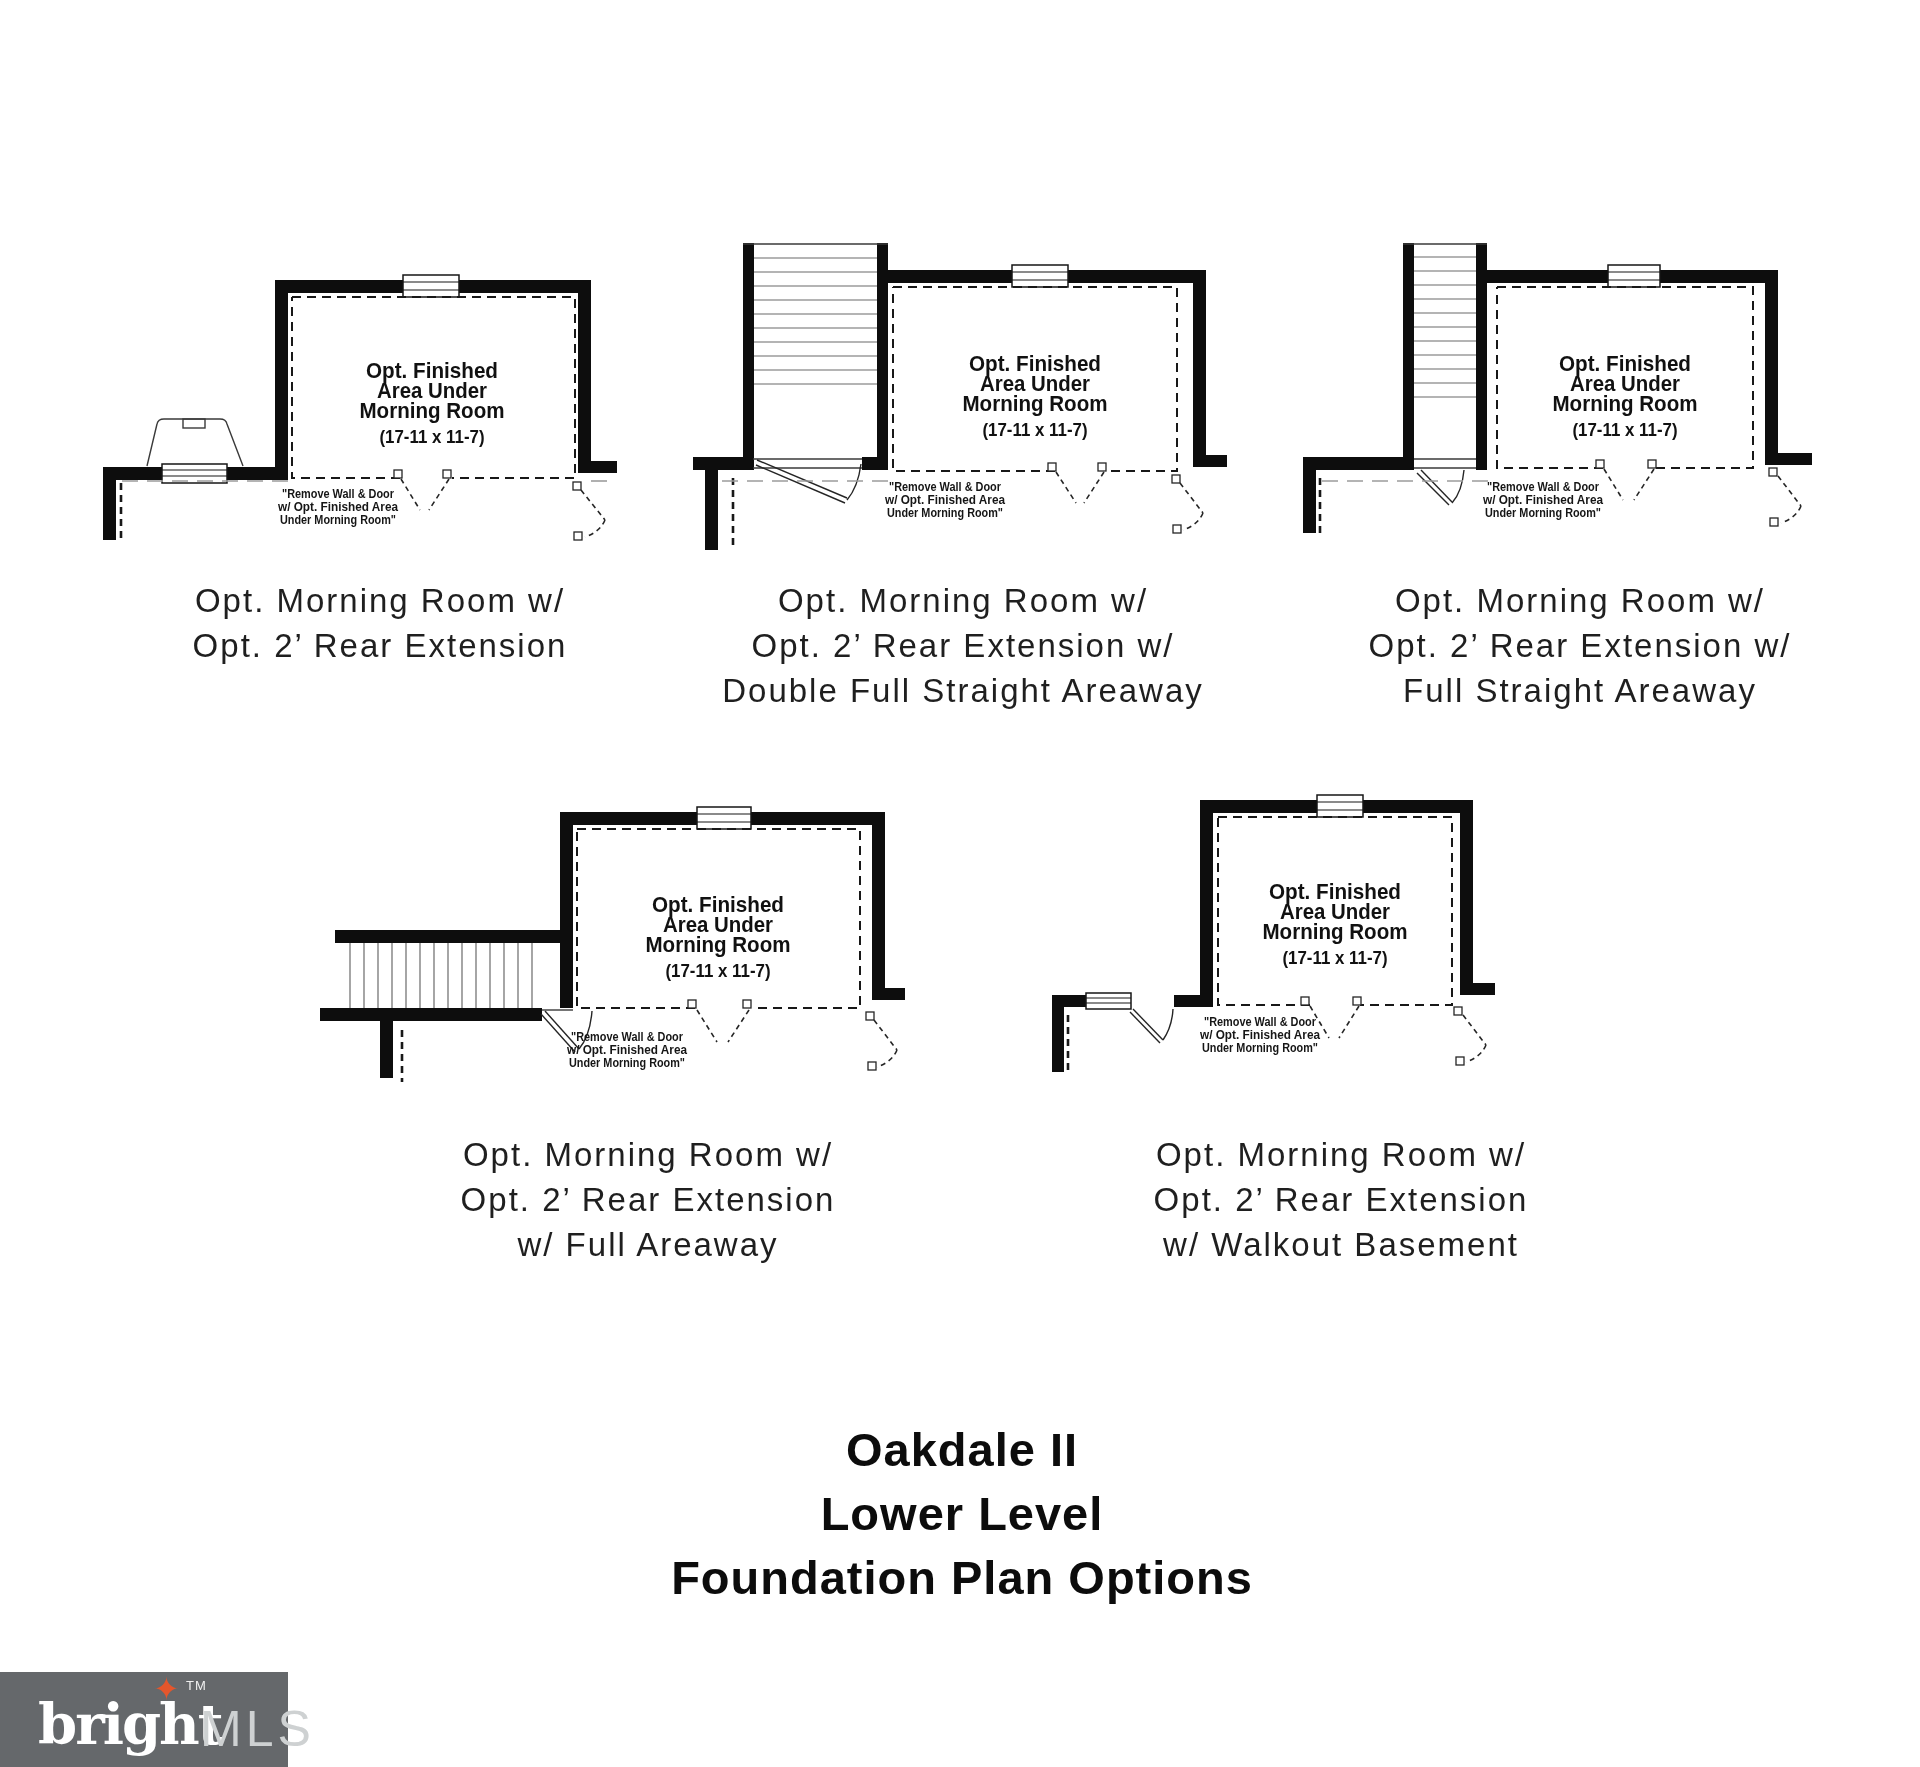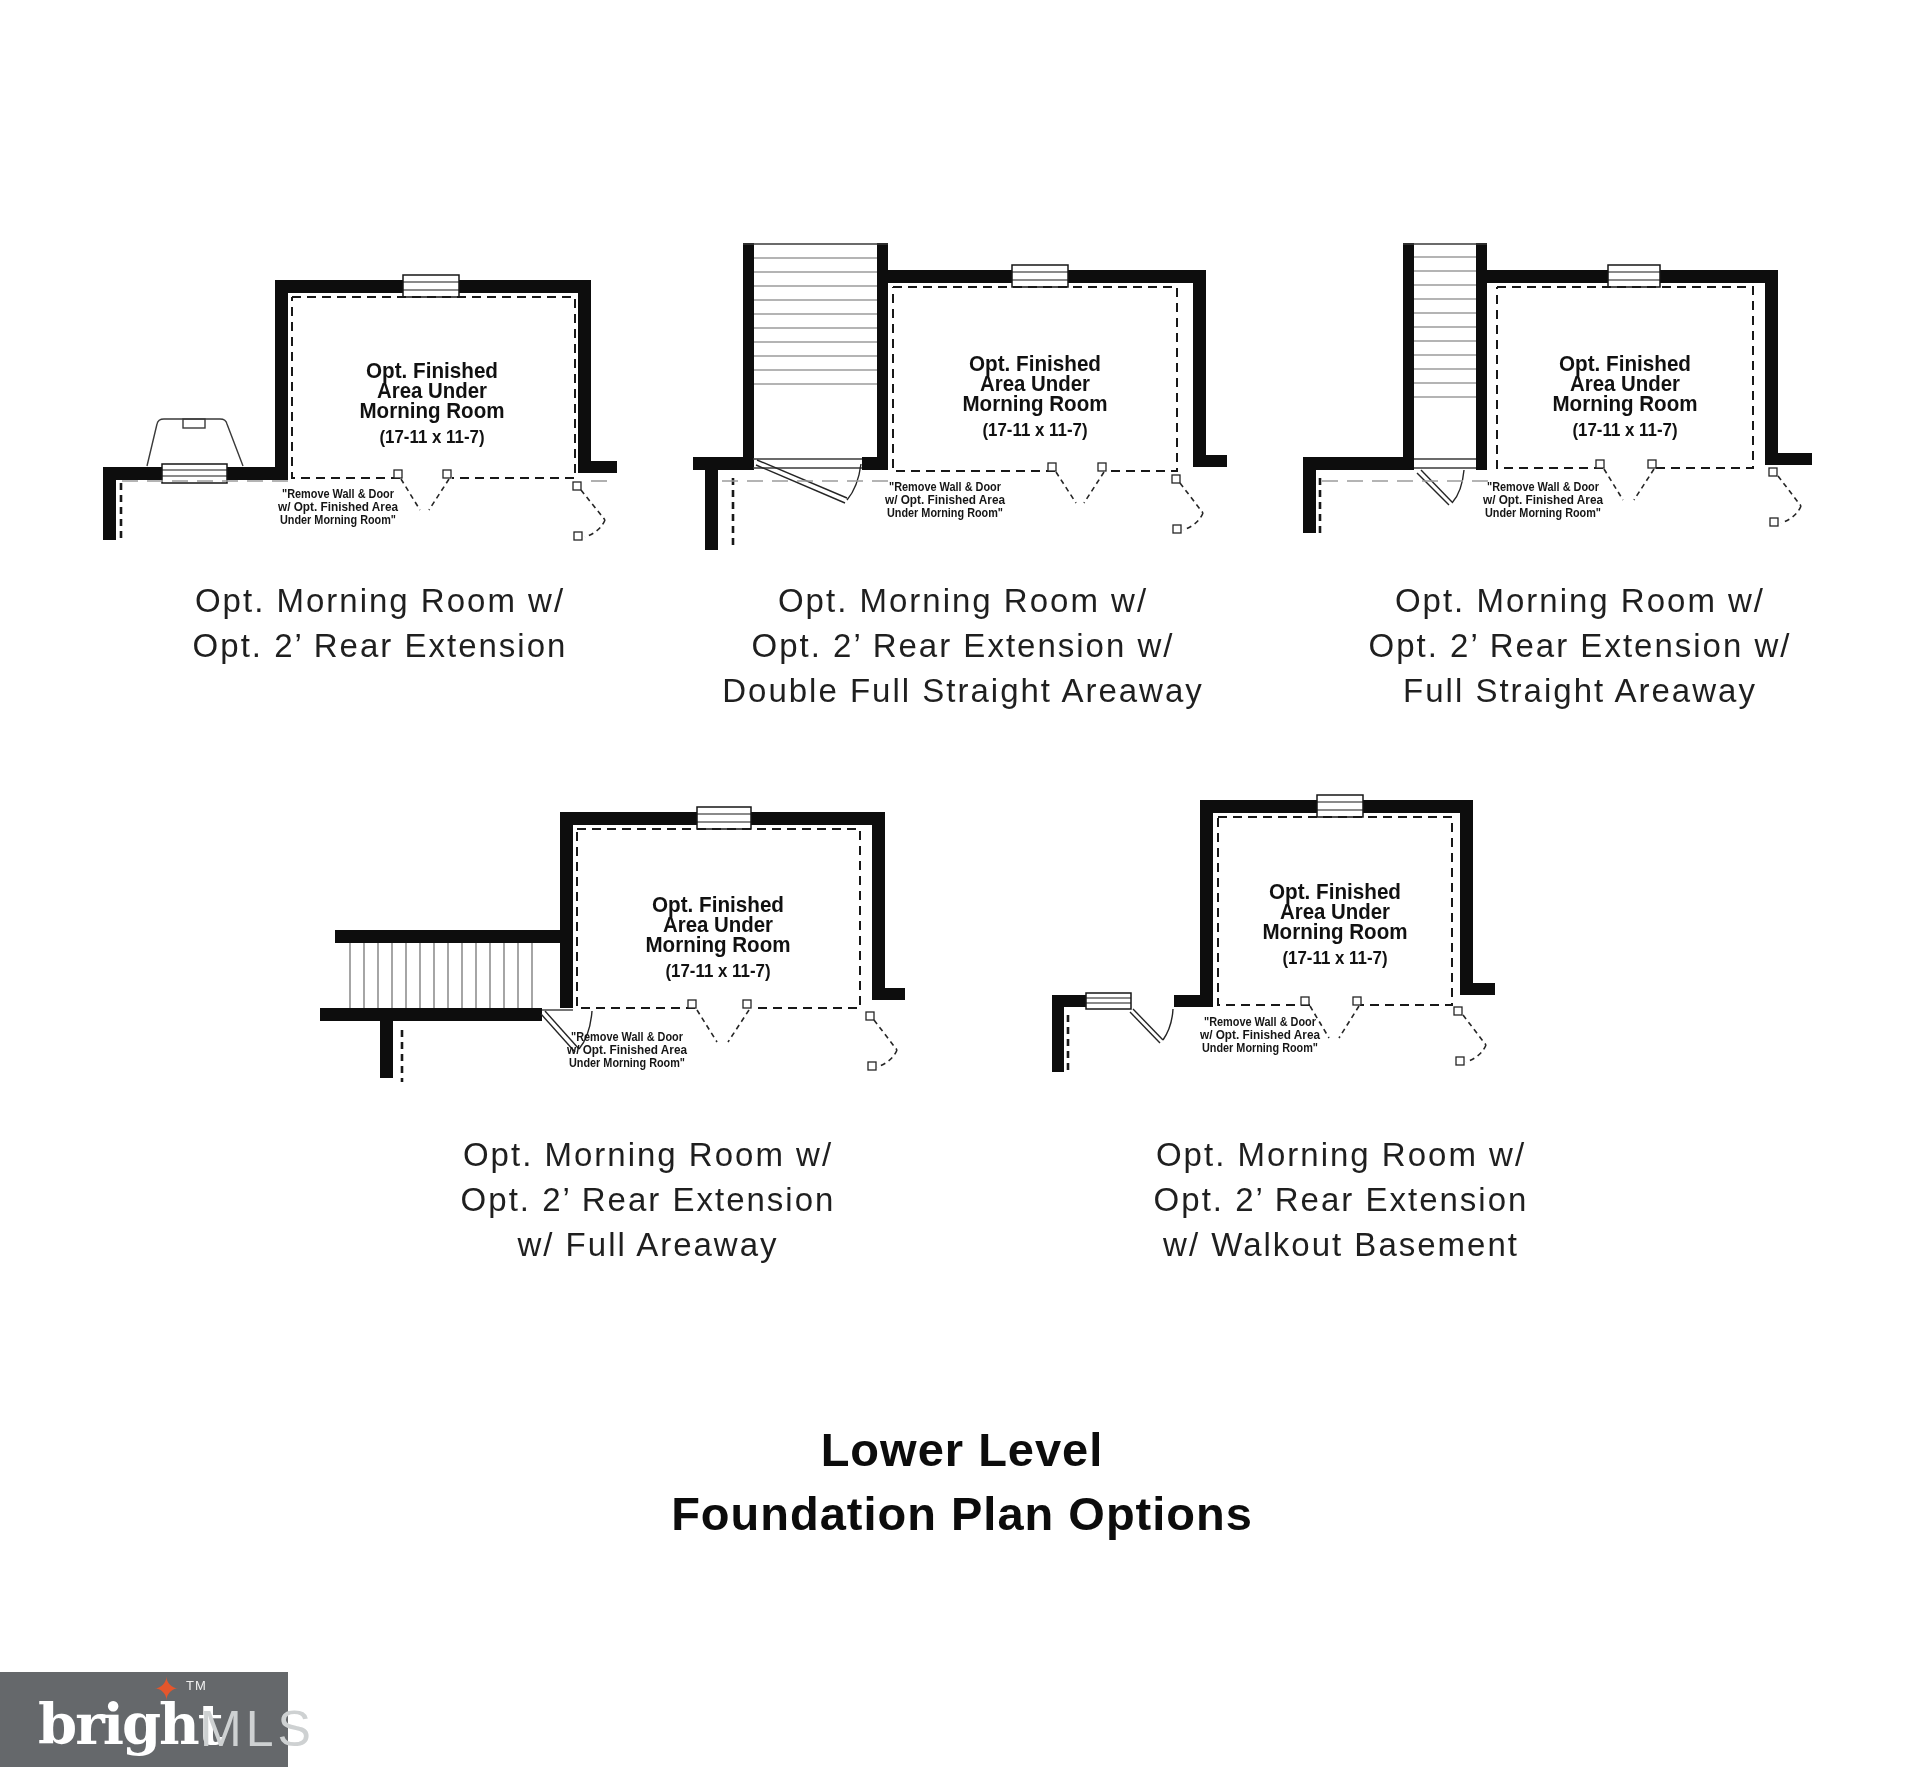--- a/index.html
+++ b/index.html
@@ -318,20 +318,21 @@
   <div>Opt. 2’ Rear Extension</div>
   <div>w/ Full Areaway</div>
 </div>
 <div class="caption" style="left:1341px;top:1106px">
   <div>Opt. Morning Room w/</div>
   <div>Opt. 2’ Rear Extension</div>
   <div>w/ Walkout Basement</div>
 </div>
 
 <div class="titleblock" style="left:962px;top:1418px">
+  <div>Oakdale II</div>
   <div>Lower Level</div>
   <div>Foundation Plan Options</div>
 </div>
 
 <div class="logo-bar">
   <span class="brand">bright</span>
   <span class="star">✦</span>
   <span class="tm">TM</span>
   <span class="mls">MLS</span>
 </div>

